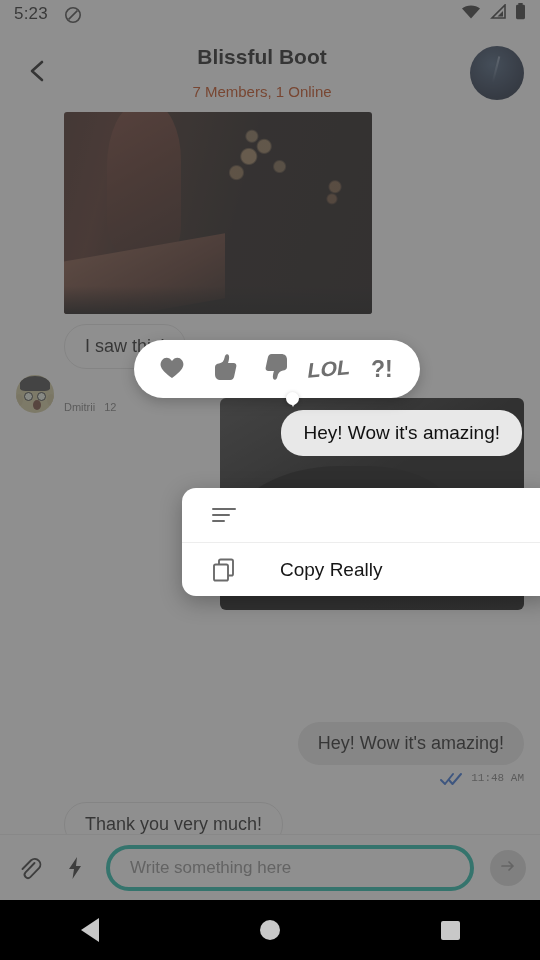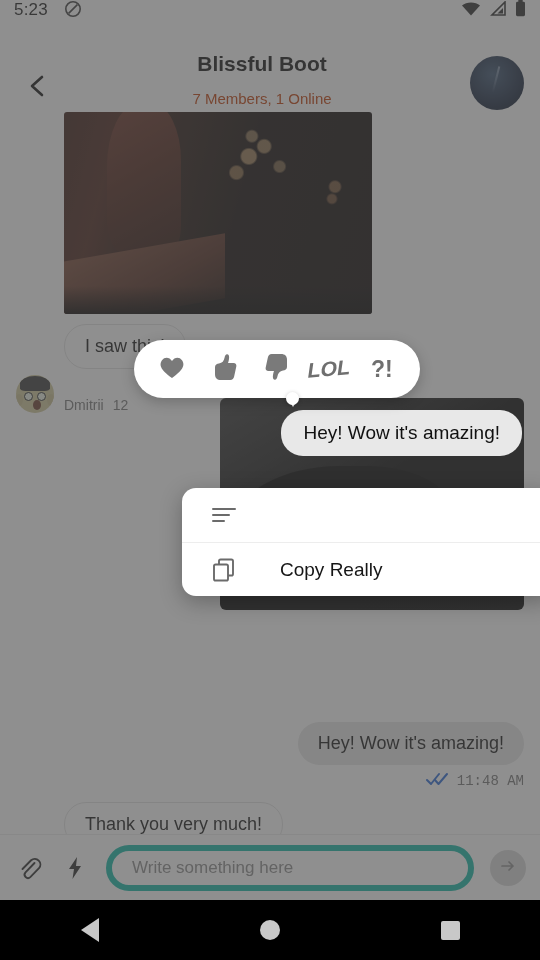--- a/index.html
+++ b/index.html
@@ -22,35 +22,35 @@
     width: 540px; height: 900px;
     background: #ffffff;
     overflow: hidden;
   }
 
   
   .statusbar {
     position: relative;
     height: 36px;
     background: #ffffff;
-    display: flex; align-items: flex-start;
-    padding: 0 14px;
+    display: flex; align-items: flex-end;
+    padding: 12px 14px;
   }
   .status-time {
     font-size: 17px; color: #1b1b1b; letter-spacing: .2px;
   }
   .status-left-icon { margin-left: 16px; display: flex; align-items: center; }
   .status-right { margin-left: auto; display: flex; align-items: center; gap: 9px; }
 
   
   .header {
     position: relative;
     height: 74px;
     background: #ffffff;
-    display: flex; align-items: flex-end;
+    display: flex; align-items: center;
     padding: 0 16px;
   }
   .back-btn {
     width: 44px; height: 44px;
     display: flex; align-items: center; justify-content: center;
     flex: 0 0 44px;
   }
   .header-center {
     flex: 1 1 auto;
     display: flex; flex-direction: column; align-items: center; justify-content: center;
@@ -120,22 +120,22 @@
     max-width: 330px;
   }
   .bubble-out {
     display: inline-block;
     background: #e6e6e6;
     border-radius: 22px;
     padding: 11px 20px;
     font-size: 18px; color: #151515;
   }
   .meta {
-    font-size: 14px; color: #777; margin-top: 7px;
-    display: flex; align-items: center; gap: 9px;
+    font-size: 11px; color: #777; margin-top: 7px;
+    display: flex; gap: 9px;
   }
   .meta-right { justify-content: flex-end; font-family: Liberation Mono, monospace; }
   .avatar-sm {
     width: 38px; height: 38px; border-radius: 50%;
     flex: 0 0 38px;
     background: #cfc79a;
     position: relative; overflow: hidden;
   }
   .avatar-sm .cap {
     position: absolute; left: 10%; top: 2%; width: 80%; height: 40%;
@@ -181,21 +181,21 @@
     padding: 0 14px;
     gap: 16px;
   }
   .comp-icon {
     width: 30px; height: 30px;
     display: flex; align-items: center; justify-content: center;
     flex: 0 0 30px;
   }
   .comp-field {
     flex: 1 1 auto; height: 46px;
-    border: 6px solid #14b8a6; border-radius: 24px;
+    border: 4px solid #14b8a6; border-radius: 24px;
     display: flex; align-items: center;
     padding: 0 20px;
     font-size: 17px; color: #8c8c8c;
     background: transparent;
   }
   .send-btn {
     width: 36px; height: 36px; border-radius: 50%;
     background: #d8d8d8;
     display: flex; align-items: center; justify-content: center;
     flex: 0 0 36px;

